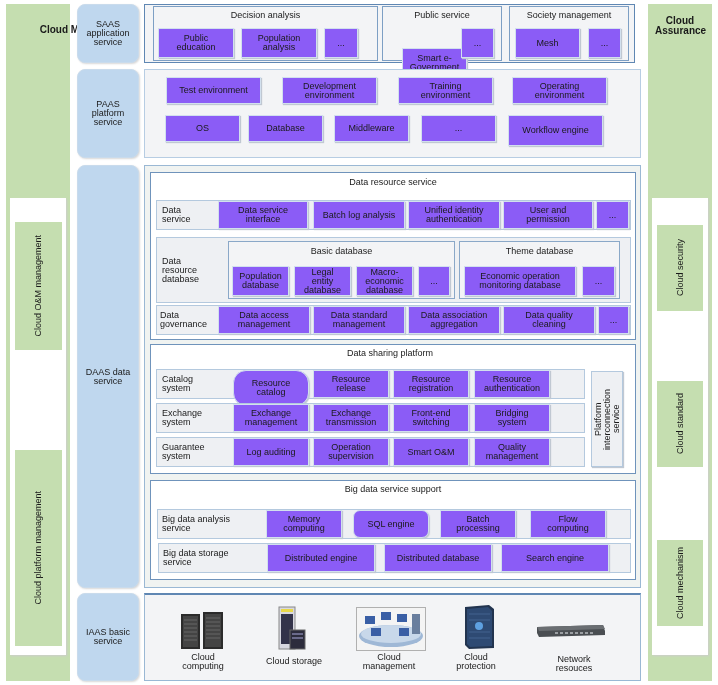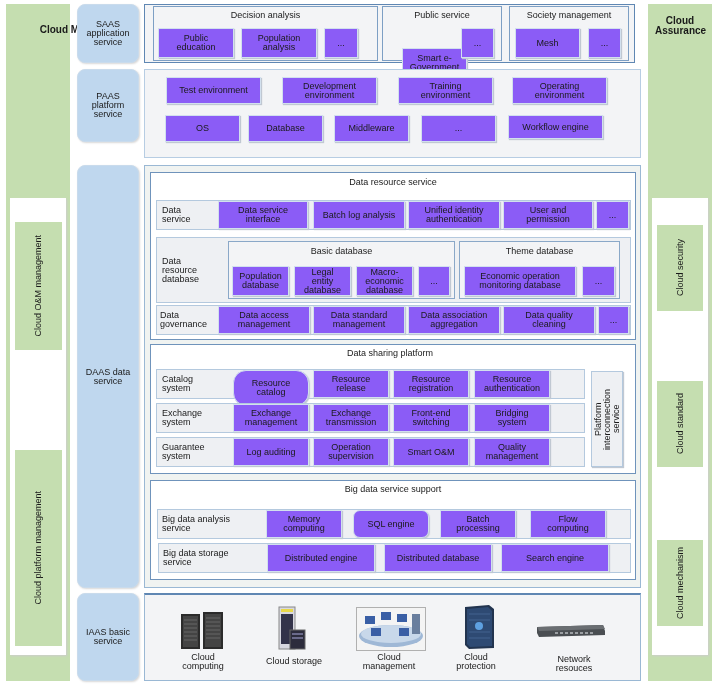--- a/index.html
+++ b/index.html
@@ -45,21 +45,21 @@
 <div class="abs green center" style="left:657px;top:381px;width:46px;height:86px;">
   <span class="vert">Cloud standard</span>
 </div>
 <div class="abs green center" style="left:657px;top:540px;width:46px;height:86px;">
   <span class="vert">Cloud mechanism</span>
 </div>
 
 <div class="abs lane center" style="left:77px;top:4px;width:62px;height:59px;">
   <span style="width:52px;">SAAS application service</span>
 </div>
-<div class="abs lane center" style="left:77px;top:69px;width:62px;height:73px;">
+<div class="abs lane center" style="left:77px;top:69px;width:62px;height:89px;">
   <span style="width:48px;">PAAS platform service</span>
 </div>
 <div class="abs lane center" style="left:77px;top:165px;width:62px;height:423px;">
   <span style="width:50px;">DAAS data service</span>
 </div>
 <div class="abs lane center" style="left:77px;top:593px;width:62px;height:88px;">
   <span style="width:50px;">IAAS basic service</span>
 </div>
 
 <div class="abs panel-dark" style="left:144px;top:4px;width:491px;height:59px;"></div>
@@ -81,21 +81,21 @@
 
 <div class="abs panel" style="left:144px;top:69px;width:497px;height:89px;"></div>
 <div class="abs box center" style="left:166px;top:77px;width:95px;height:27px;">Test environment</div>
 <div class="abs box center" style="left:282px;top:77px;width:95px;height:27px;padding:0 12px;">Development environment</div>
 <div class="abs box center" style="left:398px;top:77px;width:95px;height:27px;padding:0 20px;">Training environment</div>
 <div class="abs box center" style="left:512px;top:77px;width:95px;height:27px;padding:0 20px;">Operating environment</div>
 <div class="abs box center" style="left:165px;top:115px;width:75px;height:27px;">OS</div>
 <div class="abs box center" style="left:248px;top:115px;width:75px;height:27px;">Database</div>
 <div class="abs box center" style="left:334px;top:115px;width:75px;height:27px;">Middleware</div>
 <div class="abs box center" style="left:421px;top:115px;width:75px;height:27px;">...</div>
-<div class="abs box center" style="left:508px;top:115px;width:95px;height:24px;">Workflow engine</div>
+<div class="abs box center" style="left:508px;top:115px;width:95px;height:31px;">Workflow engine</div>
 
 <div class="abs panel" style="left:144px;top:165px;width:497px;height:423px;background:#f0f3f1;border-color:#9ab8d4;"></div>
 
 <div class="abs white" style="left:150px;top:172px;width:486px;height:168px;border-color:#6f93bb;"></div>
 <div class="abs title" style="left:150px;top:177px;width:486px;">Data resource service</div>
 
 <div class="abs row" style="left:156px;top:200px;width:475px;height:30px;"></div>
 <div class="abs rowlabel" style="left:157px;top:201px;width:58px;height:28px;width:40px;">Data service</div>
 <div class="abs box center" style="left:218px;top:201px;width:90px;height:28px;padding:0 14px;">Data service interface</div>
 <div class="abs box center" style="left:313px;top:201px;width:92px;height:28px;">Batch log analysis</div>

